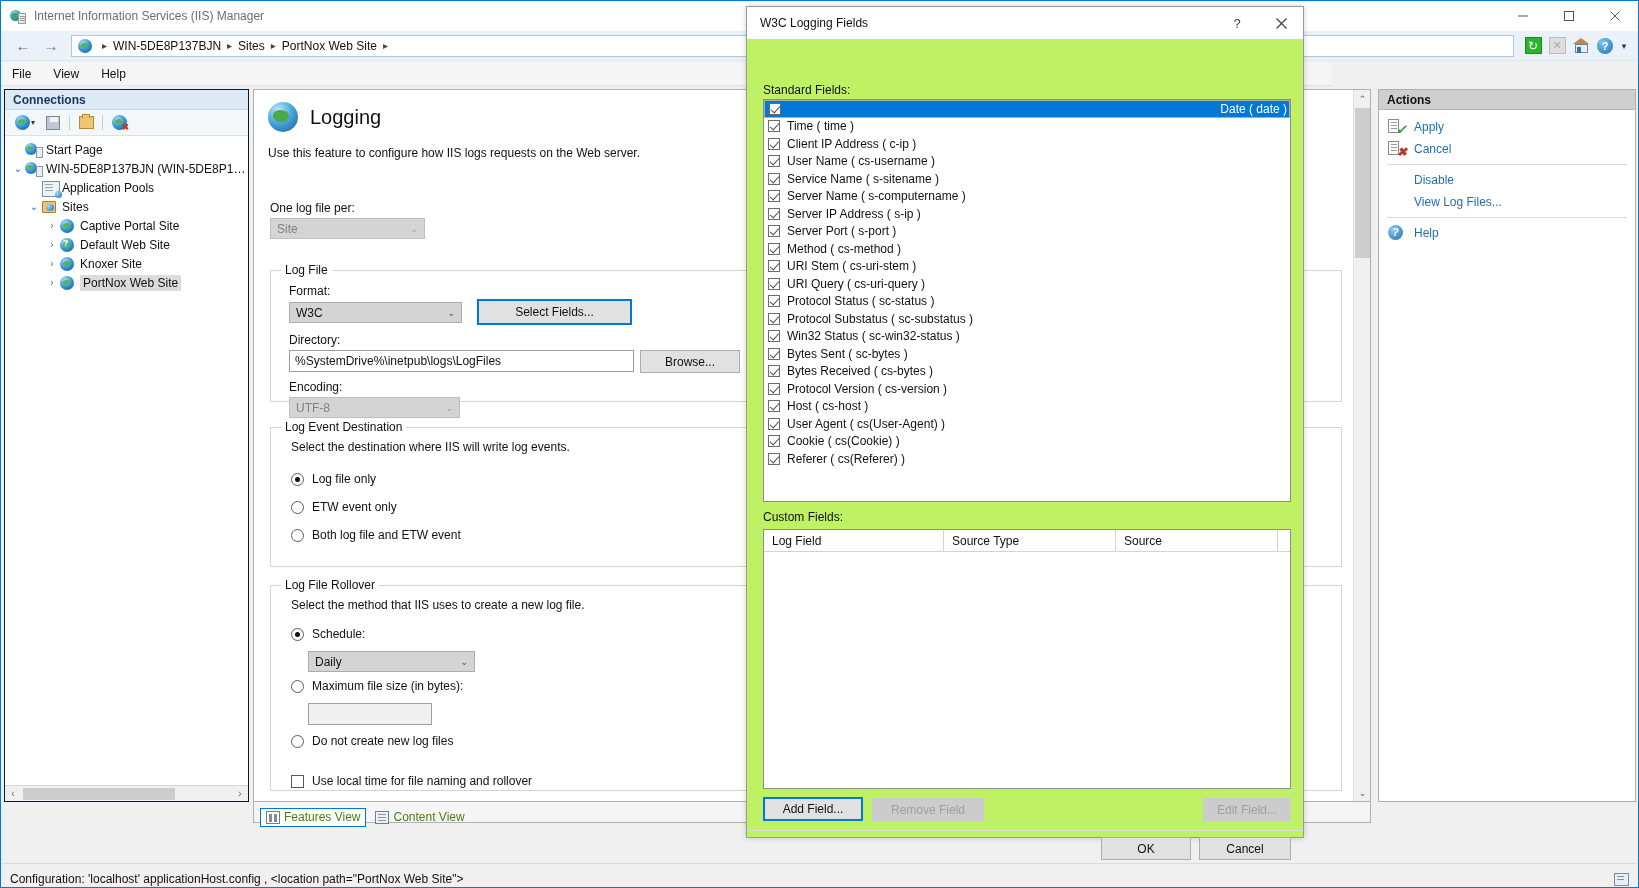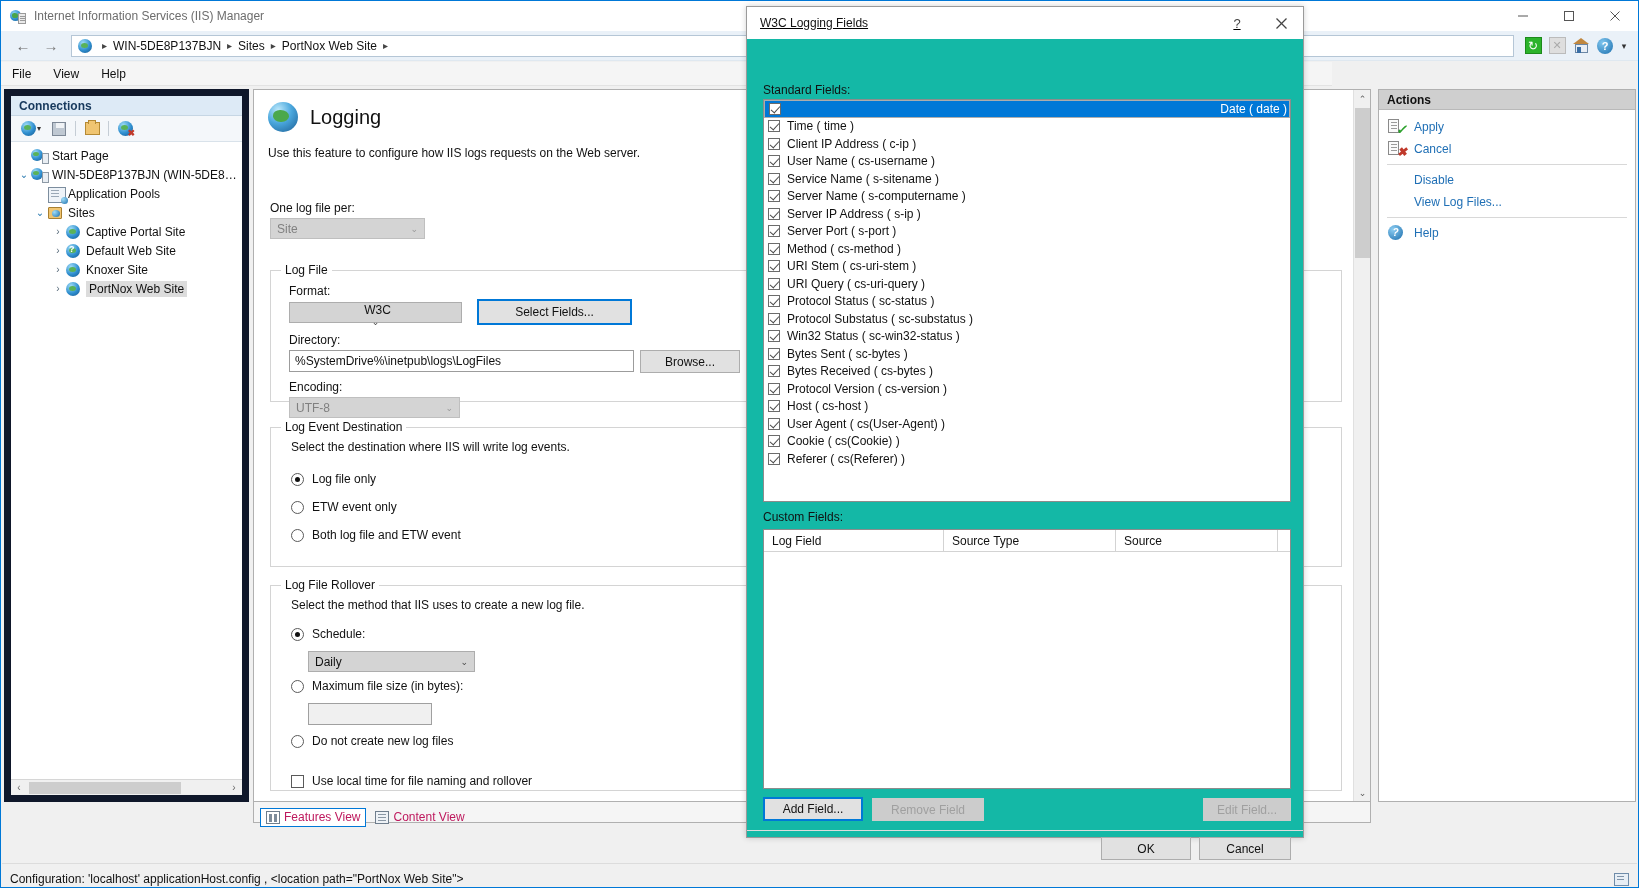--- a/index.html
+++ b/index.html
@@ -128,21 +128,21 @@
     background: #f5f5f5;
     display: flex; align-items: center;
     border-bottom: 1px solid #e3e3e3;
   }
   .menu-item { padding: 2px 11px; font-size: 12px; color: #111; }
 
   
   .connections {
     position: absolute; left: 3px; top: 88px; width: 245px; height: 713px;
     background: #ffffff;
-    border: 7px solid #0f172a;
+    border: 1px solid #0f172a;
     display: flex; flex-direction: column;
   }
   .pane-header {
     height: 20px; background: #ddeaf6; border-bottom: 1px solid #c6d6e4;
     display: flex; align-items: center; padding-left: 8px;
     font-weight: bold; font-size: 12px; color: #16385c;
   }
   .conn-toolbar {
     height: 26px; background: #f4f7fa; border-bottom: 1px solid #d9e2ea;
     display: flex; align-items: center; padding-left: 6px; gap: 3px;
@@ -296,21 +296,21 @@
   .cv-arrow.down { bottom: 0; }
   .cv-thumb { position: absolute; left: 1px; top: 18px; width: 15px; height: 150px; background: #cdcdcd; }
 
   
   .viewtabs {
     position: absolute; left: 252px; top: 801px; width: 1118px; height: 21px;
     background: #f5f5f5; border-left: 1px solid #b0b0b0; border-right: 1px solid #b0b0b0;
     border-bottom: 1px solid #b0b0b0;
     display: flex; align-items: center; padding-left: 6px; gap: 4px;
   }
-  .vtab { display: flex; align-items: center; height: 19px; padding: 0 5px; font-size: 12px; color: #be185d; margin-top: 10px; }
+  .vtab { display: flex; align-items: center; height: 19px; padding: 0 5px; font-size: 12px; color: #4d7c0f; margin-top: 10px; }
   .vtab.active { border: 1px solid #0078d7; background: #ffffff; }
   .vtab .vt-ic { width: 14px; height: 13px; margin-right: 4px; position: relative; flex: none; }
   .vt-feat { background: #fff; border: 1px solid #6f7e8d; }
   .vt-feat:after {
     content:""; position:absolute; left:2px; top:2px; width:3px; height:8px; background:#7e8c9a;
     box-shadow: 5px 0 0 0 #7e8c9a;
   }
   .vt-cont { background: #eef2f6; border: 1px solid #6f7e8d; }
   .vt-cont:after {
     content:""; position:absolute; left:2px; top:2px; width:8px; height:1px; background:#8a97a4;
@@ -348,23 +348,22 @@
   .statusbar .st-text { font-size: 12px; color: #111; padding-left: 8px; }
   .st-right { margin-left: auto; margin-right: 8px; display: flex; align-items: center; }
   .st-ic {
     width: 15px; height: 13px; background: #e7eef5; border: 1px solid #6f8ca9; position: relative;
   }
   .st-ic:after { content:""; position:absolute; left:2px; top:2px; width:7px; height:1px; background:#7f93a8; box-shadow:0 3px 0 0 #7f93a8; }
 
   
   .dialog {
     position: absolute; left: 745px; top: 5px; width: 558px; height: 832px;
-    background: #14b8a6; border: 1px solid #9a9a9a;
+    background: #bef264; border: 1px solid #9a9a9a;
     box-shadow: 0 0 6px rgba(0,0,0,0.18);
-    text-decoration: underline;
   }
   .dlg-title {
     height: 32px; background: #ffffff; display: flex; align-items: center;
     padding-left: 13px; font-size: 12px; color: #111;
   }
   .dlg-title .t { flex: 1; }
   .dlg-btn {
     width: 44px; height: 32px; display: flex; align-items: center; justify-content: center;
     color: #444; font-size: 13px;
   }
@@ -567,21 +566,21 @@
 
     <div class="field-label" style="position:absolute; left:16px; top:111px;">One log file per:</div>
     <div class="sel disabled" style="position:absolute; left:16px; top:128px; width:155px;">
       <span>Site</span>
       <span class="chev">⌄</span>
     </div>
 
     <div class="group" style="left:16px; top:180px; width:1072px; height:132px;">
       <div class="glabel">Log File</div>
       <div class="field-label" style="position:absolute; left:18px; top:13px;">Format:</div>
-      <div class="sel" style="position:absolute; left:18px; top:31px; width:173px; background:#d4d4d4; border-color:#adadad;flex-direction:column;">
+      <div class="sel" style="position:absolute; left:18px; top:31px; width:173px; background:#d4d4d4; border-color:#adadad;">
         <span>W3C</span>
         <span class="chev">⌄</span>
       </div>
       <div class="btn focus" style="position:absolute; left:206px; top:28px; width:155px; height:26px;">Select Fields...</div>
 
       <div class="field-label" style="position:absolute; left:18px; top:62px;">Directory:</div>
       <div class="txt" style="position:absolute; left:18px; top:79px; width:345px;">%SystemDrive%\inetpub\logs\LogFiles</div>
       <div class="btn" style="position:absolute; left:369px; top:79px; width:100px;">Browse...</div>
 
       <div class="field-label" style="position:absolute; left:18px; top:109px;">Encoding:</div>

